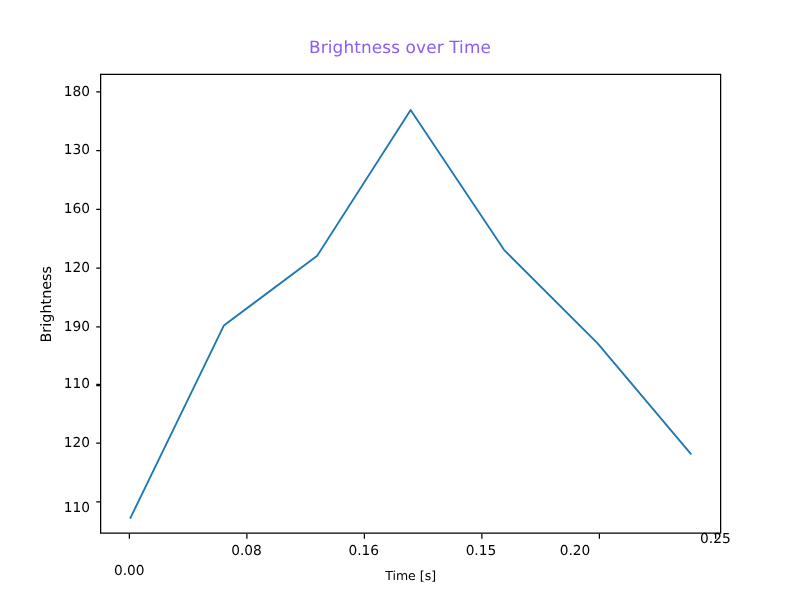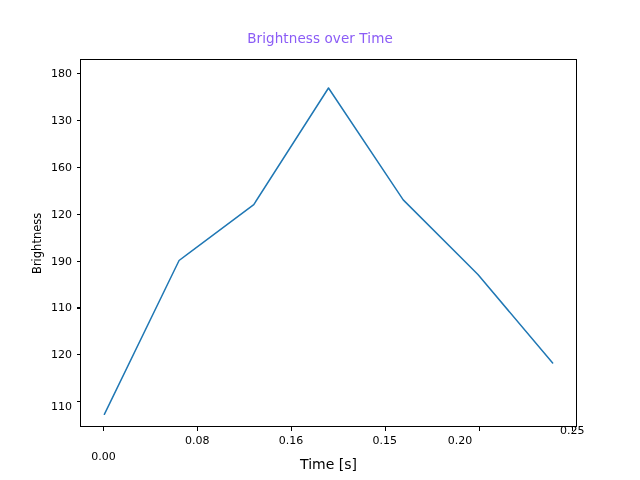--- a/index.html
+++ b/index.html
@@ -71,21 +71,21 @@
     width: 1.05px;
     height: 3.5px;
     top: 427px;
   }
   #xlabel {
     position: absolute;
     left: 80px;
     top: 456px;
     width: 497px;
     text-align: center;
-    font-size: 14px;
+    font-size: 10px;
     color: #000000;
   }
   #ylabel {
     position: absolute;
     left: 0px;
     top: 243px;
     font-size: 11.5px;
     color: #000000;
     transform: rotate(-90deg);
     transform-origin: left top;

